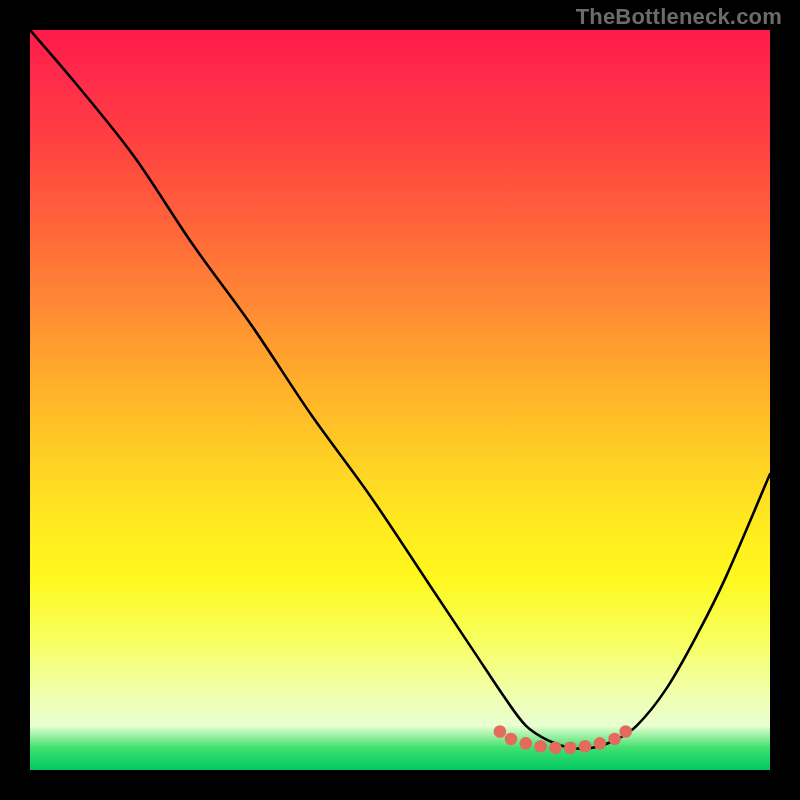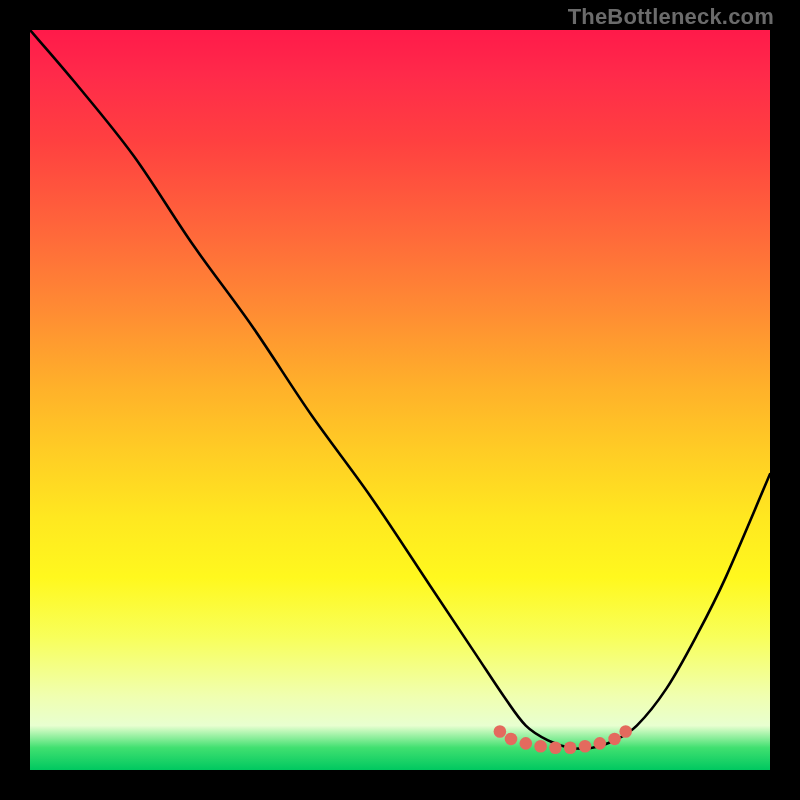--- a/index.html
+++ b/index.html
@@ -6,21 +6,21 @@
   html, body { width: 800px; height: 800px; background: #000; overflow: hidden; }
   .frame {
     position: relative;
     width: 800px;
     height: 800px;
     background: #000;
   }
   .watermark {
     position: absolute;
     top: 4px;
-    right: 26px;
+    right: 18px;
     font-family: Arial, Helvetica, sans-serif;
     font-size: 22px;
     font-weight: 600;
     color: #6b6b6b;
     letter-spacing: 0.2px;
     z-index: 10;
   }
   .plot {
     position: absolute;
     left: 30px;

